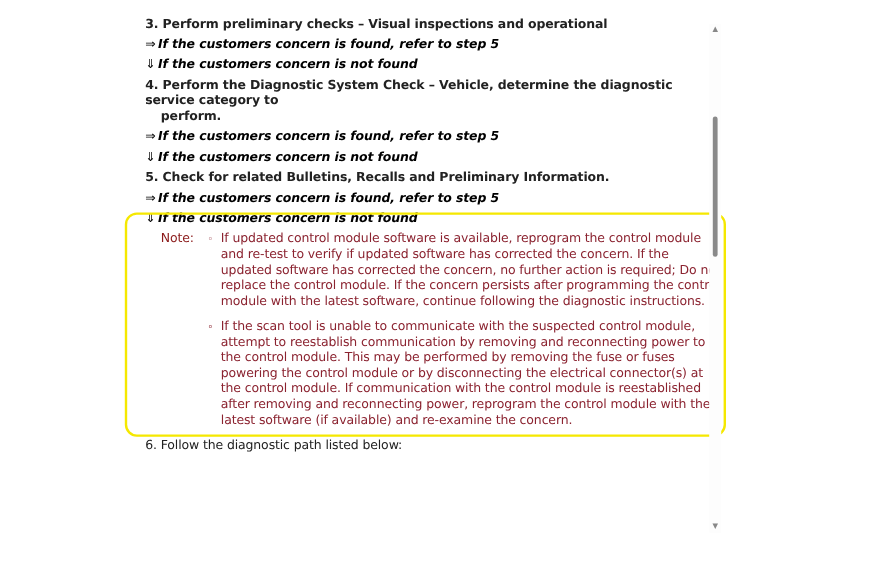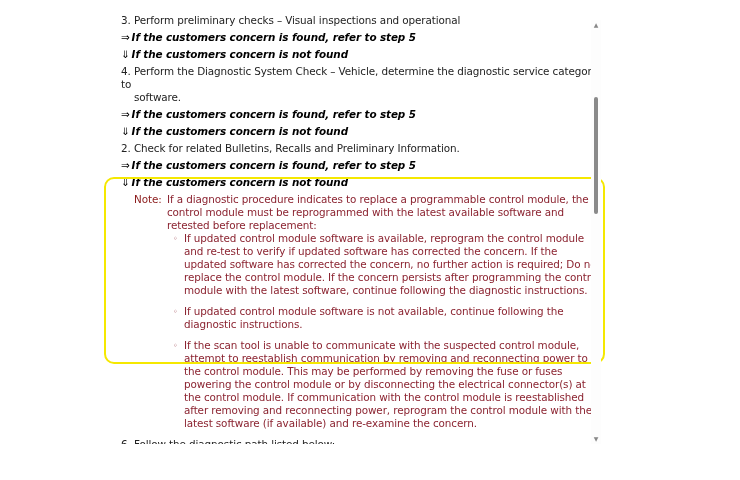--- a/index.html
+++ b/index.html
@@ -1,20 +1,20 @@
 <!DOCTYPE html>
 <html><head>
   <meta charset="utf-8">
   <style>
     html, body { margin: 0; padding: 0; background: #ffffff; }
     body { width: 740px; height: 480px; position: relative; overflow: hidden;
       font-family: "DejaVu Sans", "Liberation Sans", sans-serif; }
     .viewport { position: absolute; left: 112px; top: 14px; width: 490px; height: 430px; overflow: hidden; }
     .content { font-size: 10.4px; color: #222222; line-height: 13px; letter-spacing: -0.1px; }
-    .step { margin: 0 0 4px 9px; }
+    .step { margin: 0 0 4px 9px; font-weight: bold; }
     .step .cont { display: block; padding-left: 13px; }
     .flow { font-weight: bold; color: #000; margin: 0 0 4px 9px; font-size: 10.4px; font-style: italic; }
     .flow .arrow { font-weight: normal; margin-right: 2px; }
     .note-box { position: absolute; left: 104px; top: 177px; width: 501px; height: 187px;
       border: 2.5px solid #f5e800; border-radius: 10px; box-sizing: border-box; pointer-events: none; }
     .note { color: #8b2330; margin: 4px 0 4px 22px; position: relative; }
     .note-label { font-weight: normal; color: #8b1a1a; position: absolute; left: 0; top: 0; }
     .note-text { padding-left: 33px; display: block; }
     .note ul { list-style: none; margin: 0; padding: 0 0 0 38px; }
     .note li { position: relative; padding-left: 12px; margin-bottom: 8px; }
@@ -27,34 +27,33 @@
   </style>
 </head>
 <body>
 
 <div class="viewport">
   <div class="content">
     <div class="step">3. Perform preliminary checks – Visual inspections and operational</div>
     <div class="flow"><span class="arrow">⇒</span><span>If the customers concern is found, refer to step 5</span></div>
     <div class="flow"><span class="arrow">⇓</span><span>If the customers concern is not found</span></div>
 
-    <div class="step"><span>4. Perform the Diagnostic System Check – Vehicle, determine the diagnostic service category to</span><span class="cont">software.</span></div>
+    <div class="step"><span>4. Perform the Diagnostic System Check – Vehicle, determine the diagnostic service category to</span><span class="cont">perform.</span></div>
     <div class="flow"><span class="arrow">⇒</span><span>If the customers concern is found, refer to step 5</span></div>
     <div class="flow"><span class="arrow">⇓</span><span>If the customers concern is not found</span></div>
 
-    <div class="step">2. Check for related Bulletins, Recalls and Preliminary Information.</div>
+    <div class="step">5. Check for related Bulletins, Recalls and Preliminary Information.</div>
     <div class="flow"><span class="arrow">⇒</span><span>If the customers concern is found, refer to step 5</span></div>
     <div class="flow"><span class="arrow">⇓</span><span>If the customers concern is not found</span></div>
 
     <div class="note">
       <span class="note-label">Note:</span>
-      <span class="note-text">If a diagnostic procedure indicates to replace a programmable control module, the control module must be reprogrammed with the latest available software and retested before replacement:</span>
       <ul>
         <li><span class="bullet">◦</span><span>If updated control module software is available, reprogram the control module and re-test to verify if updated software has corrected the concern. If the updated software has corrected the concern, no further action is required; Do not replace the control module. If the concern persists after programming the control module with the latest software, continue following the diagnostic instructions.</span></li>
-        <li><span class="bullet">◦</span><span>If updated control module software is not available, continue following the diagnostic instructions.</span></li>
+        <li><span class="bullet">◦</span></li>
         <li><span class="bullet">◦</span><span>If the scan tool is unable to communicate with the suspected control module, attempt to reestablish communication by removing and reconnecting power to the control module. This may be performed by removing the fuse or fuses powering the control module or by disconnecting the electrical connector(s) at the control module. If communication with the control module is reestablished after removing and reconnecting power, reprogram the control module with the latest software (if available) and re-examine the concern.</span></li>
       </ul>
     </div>
 
     <div class="step6">6. Follow the diagnostic path listed below:</div>
 
   </div>
 </div>
 
 <div class="note-box"></div>

